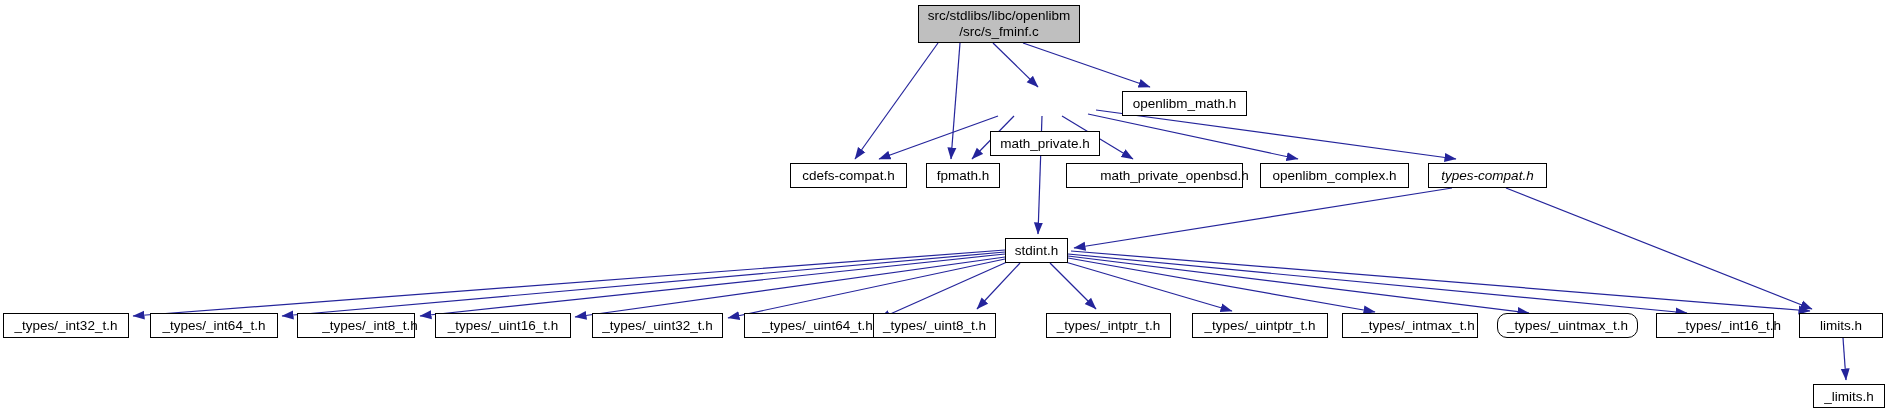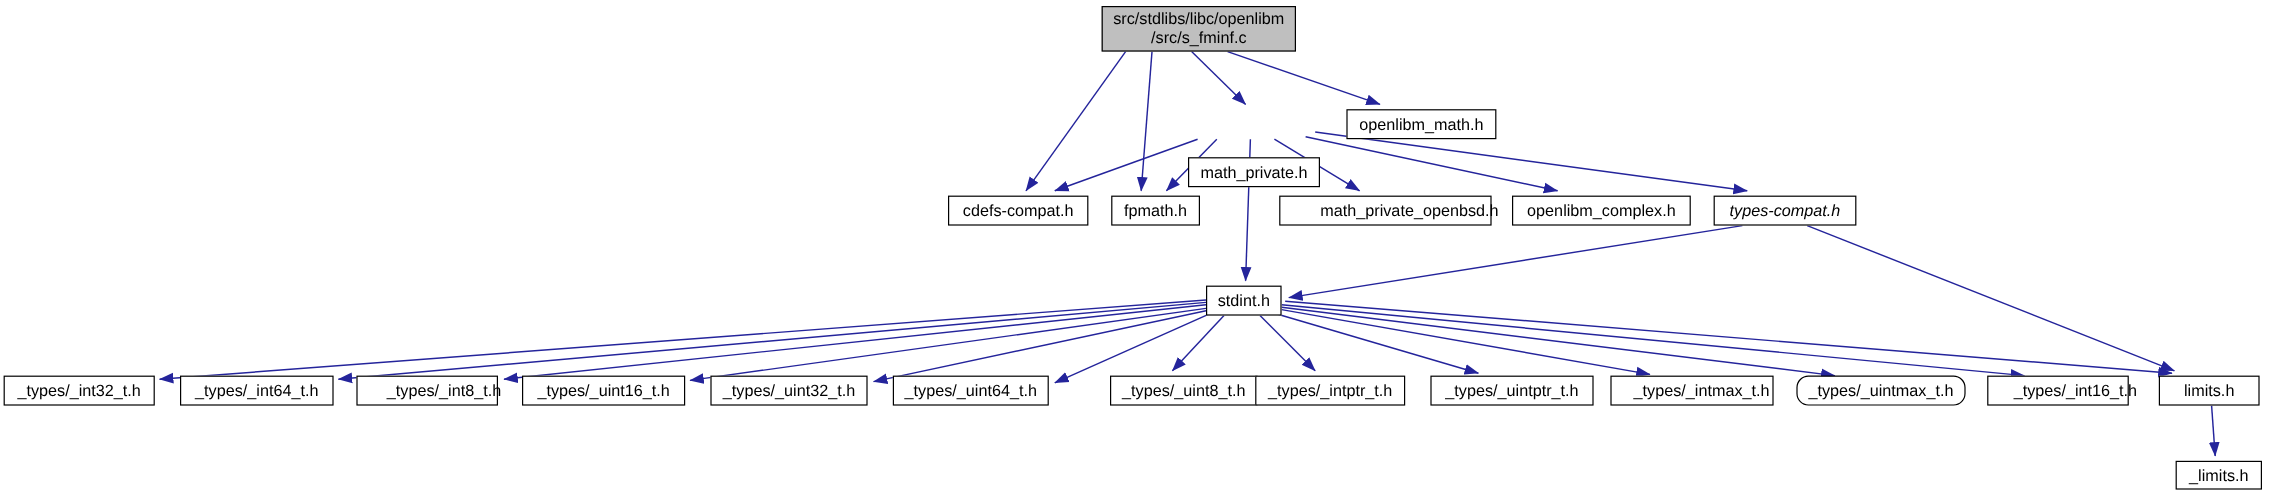--- a/index.html
+++ b/index.html
@@ -76,23 +76,23 @@
   <div class="node" style="left:3px;top:313px;width:126px;height:25px;">_types/_int32_t.h</div>
 
   <div class="node" style="left:150px;top:313px;width:128px;height:25px;">_types/_int64_t.h</div>
 
   <div class="node" style="left:297px;top:313px;width:118px;height:25px;padding-left:28px;">_types/_int8_t.h</div>
 
   <div class="node" style="left:435px;top:313px;width:136px;height:25px;">_types/_uint16_t.h</div>
 
   <div class="node" style="left:592px;top:313px;width:131px;height:25px;">_types/_uint32_t.h</div>
 
-  <div class="node" style="left:744px;top:313px;width:130px;height:25px;">_types/_uint64_t.h</div>
+  <div class="node" style="left:744px;top:313px;width:147px;height:25px;">_types/_uint64_t.h</div>
 
-  <div class="node" style="left:925px;top:313px;width:123px;height:25px;">_types/_uint8_t.h</div>
+  <div class="node" style="left:873px;top:313px;width:123px;height:25px;">_types/_uint8_t.h</div>
 
   <div class="node" style="left:1046px;top:313px;width:125px;height:25px;">_types/_intptr_t.h</div>
 
   <div class="node" style="left:1192px;top:313px;width:136px;height:25px;">_types/_uintptr_t.h</div>
 
   <div class="node" style="left:1342px;top:313px;width:136px;height:25px;padding-left:16px;">_types/_intmax_t.h</div>
 
   <div class="node" style="left:1497px;top:313px;width:141px;height:25px;border-radius:10px;">_types/_uintmax_t.h</div>
 
   <div class="node" style="left:1656px;top:313px;width:118px;height:25px;padding-left:29px;">_types/_int16_t.h</div>

